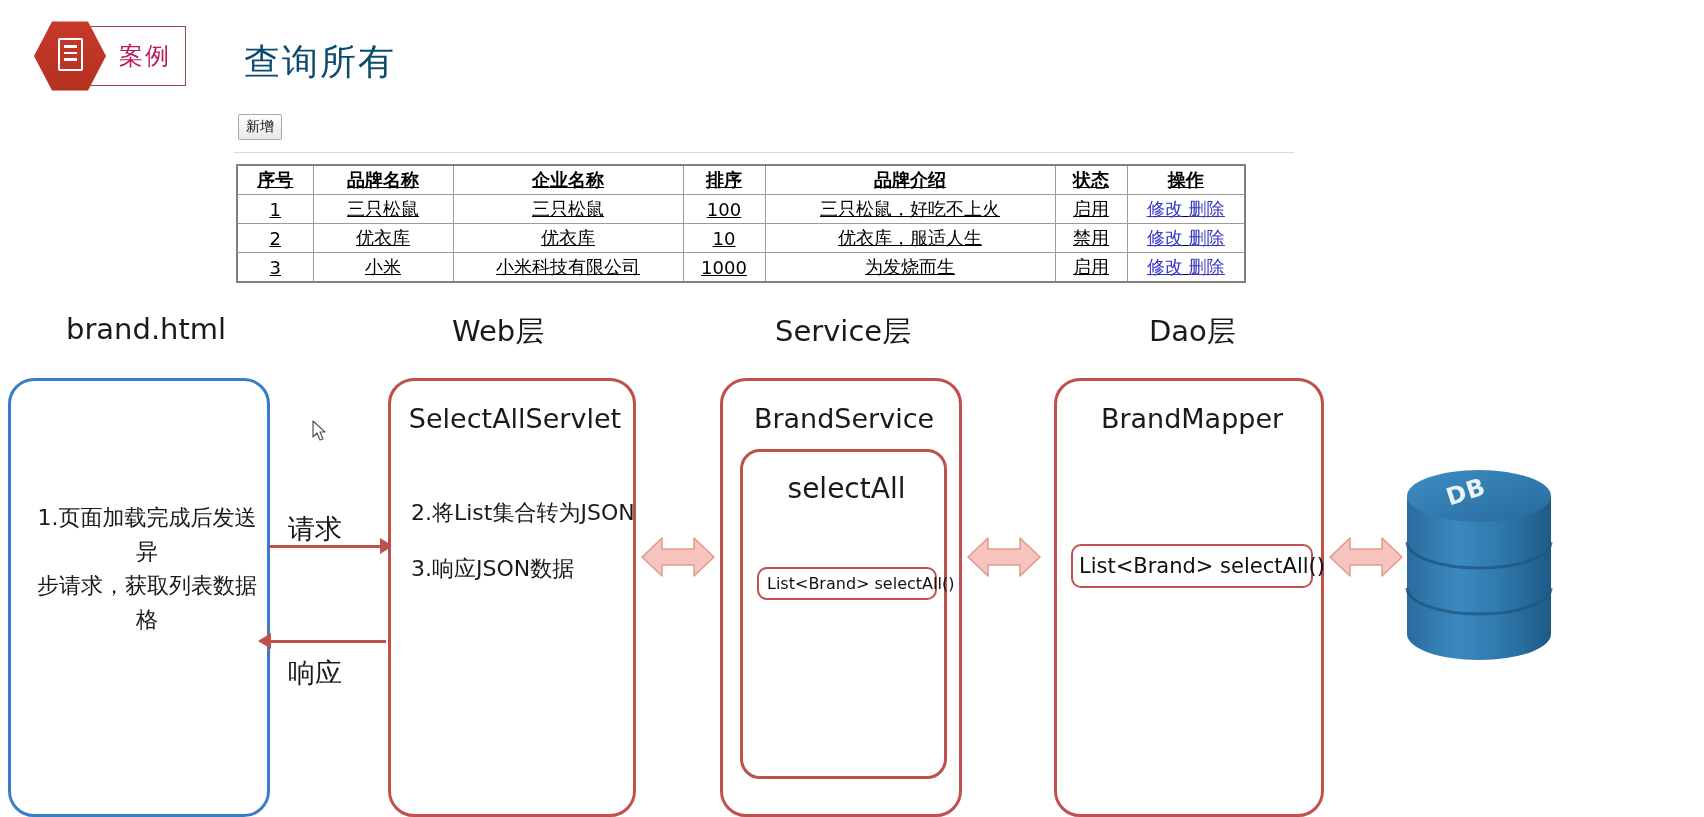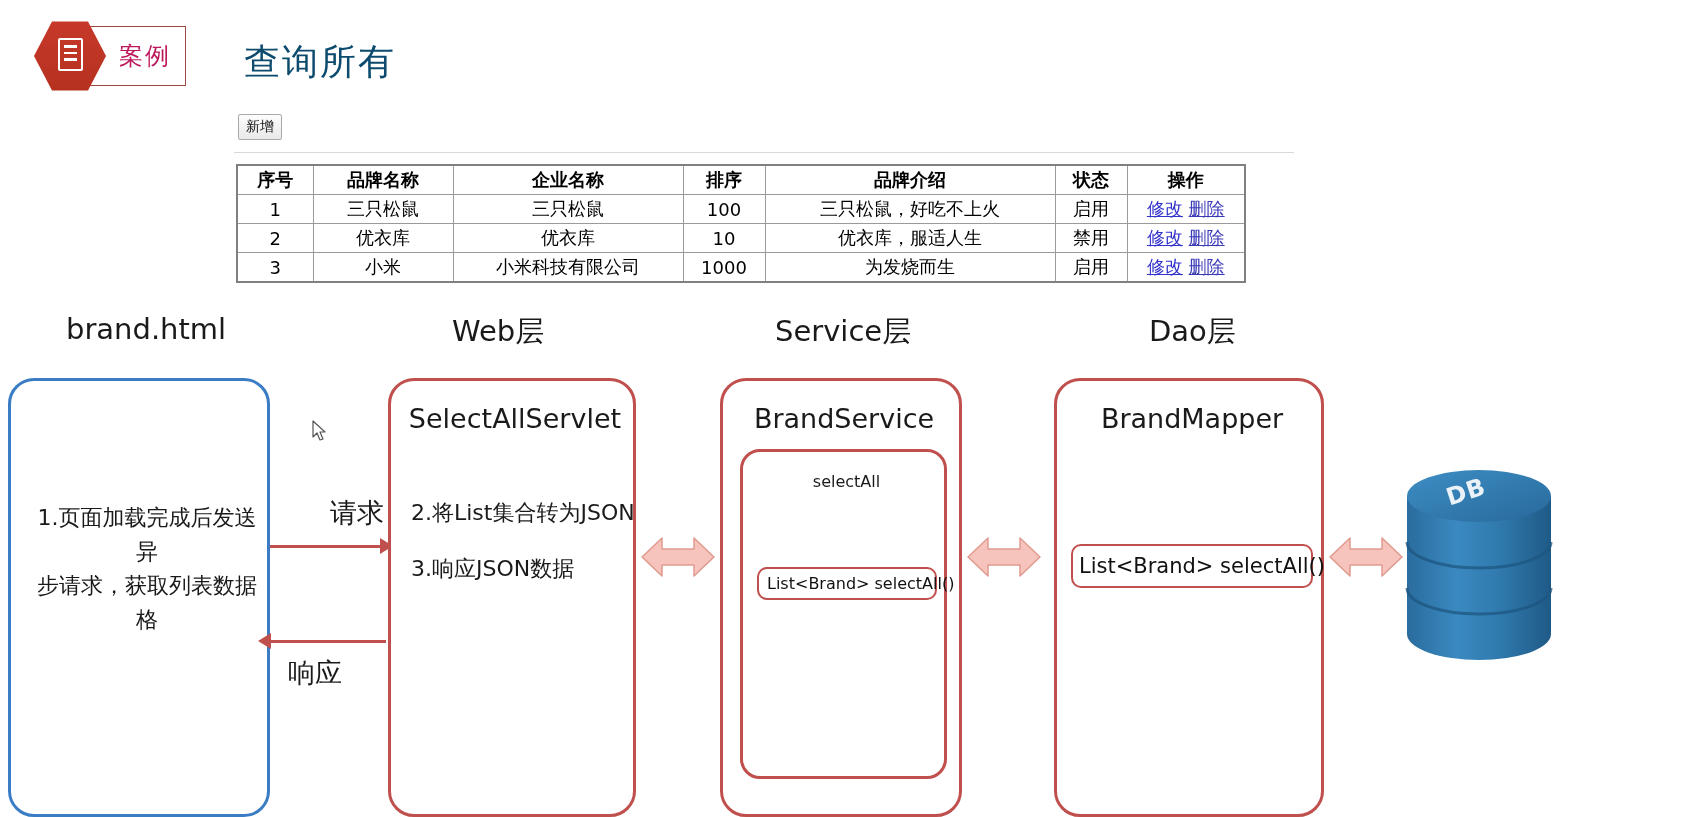--- a/index.html
+++ b/index.html
@@ -123,20 +123,21 @@
   }
   #brand-table th, #brand-table td {
     border: 1.5px solid #9a9a9a;
     text-align: center;
     font-size: 18px;
     padding: 2px 6px;
     height: 28px;
     box-sizing: border-box;
     white-space: nowrap;
     color: #000;
+    text-decoration: underline;
   }
   #brand-table th { font-weight: bold; }
   #brand-table td { font-weight: normal; }
   #brand-table .c-idx   { width: 76px; }
   #brand-table .c-brand { width: 140px; }
   #brand-table .c-corp  { width: 230px; }
   #brand-table .c-order { width: 82px; }
   #brand-table .c-desc  { width: 290px; }
   #brand-table .c-state { width: 72px; }
   #brand-table .c-act   { width: 118px; }
@@ -338,21 +339,21 @@
   <div class="lane-title" style="left:1149px;top:12px;">Dao层</div>
 
   <div class="node-box box-blue" style="left:8px; top:78px; width:262px; height:439px;">
     <div style="position:absolute; left:16px; top:120px; width:240px;text-align:center;">
       <div class="node-line">1.页面加载完成后发送异</div>
       <div class="node-line">步请求，获取列表数据</div>
       <div class="node-line">格</div>
     </div>
   </div>
 
-  <div class="arrow-label" style="left:288px; top:195px;margin-left:42px;">请求</div>
+  <div class="arrow-label" style="left:288px; top:211px;">请求</div>
   <div class="hline" style="left:270px; top:245px; width:116px;"></div>
   <div class="arrow-head-r" style="left:380px; top:238px;"></div>
 
   <div class="arrow-label" style="left:288px; top:355px;">响应</div>
   <div class="hline" style="left:270px; top:340px; width:116px;"></div>
   <div class="arrow-head-l" style="left:258px; top:333px;"></div>
 
   <div class="node-box box-red" style="left:388px; top:78px; width:248px; height:439px;">
     <div class="node-heading" style="position:absolute; left:0; top:22px; width:248px;">SelectAllServlet</div>
     <div style="position:absolute; left:20px; top:115px; width:224px;">
@@ -364,21 +365,21 @@
   <div class="dbl-arrow" style="left:640px; top:230px;">
     <svg width="76" height="54" viewBox="0 0 76 54">
       <path d="M2 27 L22 8 L22 19 L54 19 L54 8 L74 27 L54 46 L54 35 L22 35 L22 46 Z" fill="#f6c4bc" stroke="#e09a90" stroke-width="1.5" stroke-linejoin="round"></path>
     </svg>
   </div>
 
   <div class="node-box box-red" style="left:720px; top:78px; width:242px; height:439px;">
     <div class="node-heading" style="position:absolute; left:0; top:22px; width:242px;">BrandService</div>
 
     <div class="node-box box-red" style="left:17px; top:68px; width:207px; height:330px; border-radius:20px;">
-      <div class="node-heading" style="position:absolute; left:0; top:20px; width:207px; font-size:16px;">selectAll</div>
+      <div class="node-heading" style="position:absolute; left:0; top:20px; width:207px; font-size:28px;">selectAll</div>
       <div class="box-red-thin sig-pill" style="position:absolute; left:14px; top:115px; width:180px;">List&lt;Brand&gt; selectAll()</div>
     </div>
   </div>
 
   <div class="dbl-arrow" style="left:966px; top:230px;">
     <svg width="76" height="54" viewBox="0 0 76 54">
       <path d="M2 27 L22 8 L22 19 L54 19 L54 8 L74 27 L54 46 L54 35 L22 35 L22 46 Z" fill="#f6c4bc" stroke="#e09a90" stroke-width="1.5" stroke-linejoin="round"></path>
     </svg>
   </div>
 

